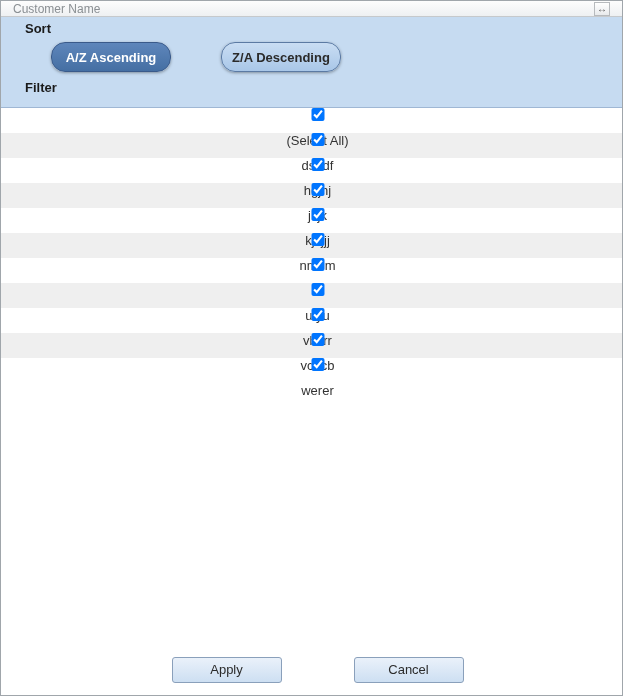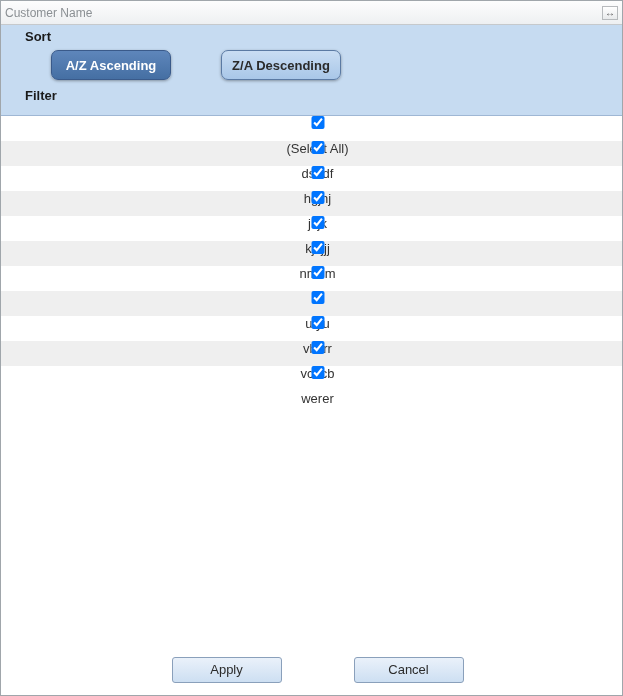--- a/index.html
+++ b/index.html
@@ -12,26 +12,26 @@
   .window {
     width: 623px;
     height: 696px;
     border: 1px solid #a0a6ab;
     background: #fff;
     position: relative;
     display: flex;
     flex-direction: column;
   }
   .titlebar {
-    height: 24px;
+    height: 16px;
     background: linear-gradient(#fdfdfd, #eef0f2);
     border-bottom: 1px solid #c6c9cc;
     display: flex;
     align-items: center;
-    padding: 0 4px;
+    padding: 0 12px;
     color: #8a8f93;
     font-size: 12px;
     justify-content: space-between;
   }
   .titlebar .resize-icon {
     width: 16px;
     height: 14px;
     border: 1px solid #b7babd;
     background: linear-gradient(#fff,#e8eaec);
     display: flex;
@@ -53,21 +53,21 @@
   }
   .sort-row {
     display: flex;
     align-items: center;
     gap: 50px;
     padding: 4px 0 6px 50px;
   }
   .btn-asc, .btn-desc {
     height: 30px;
     min-width: 120px;
-    border-radius: 7px;
+    border-radius: 14px;
     font-size: 13px;
     font-weight: bold;
     cursor: pointer;
     border: 1px solid #3a5a8a;
     box-shadow: 0 1px 3px rgba(0,0,0,0.35);
   }
   .btn-asc {
     background: linear-gradient(#5e86bb, #456fa3);
     color: #fff;
   }

